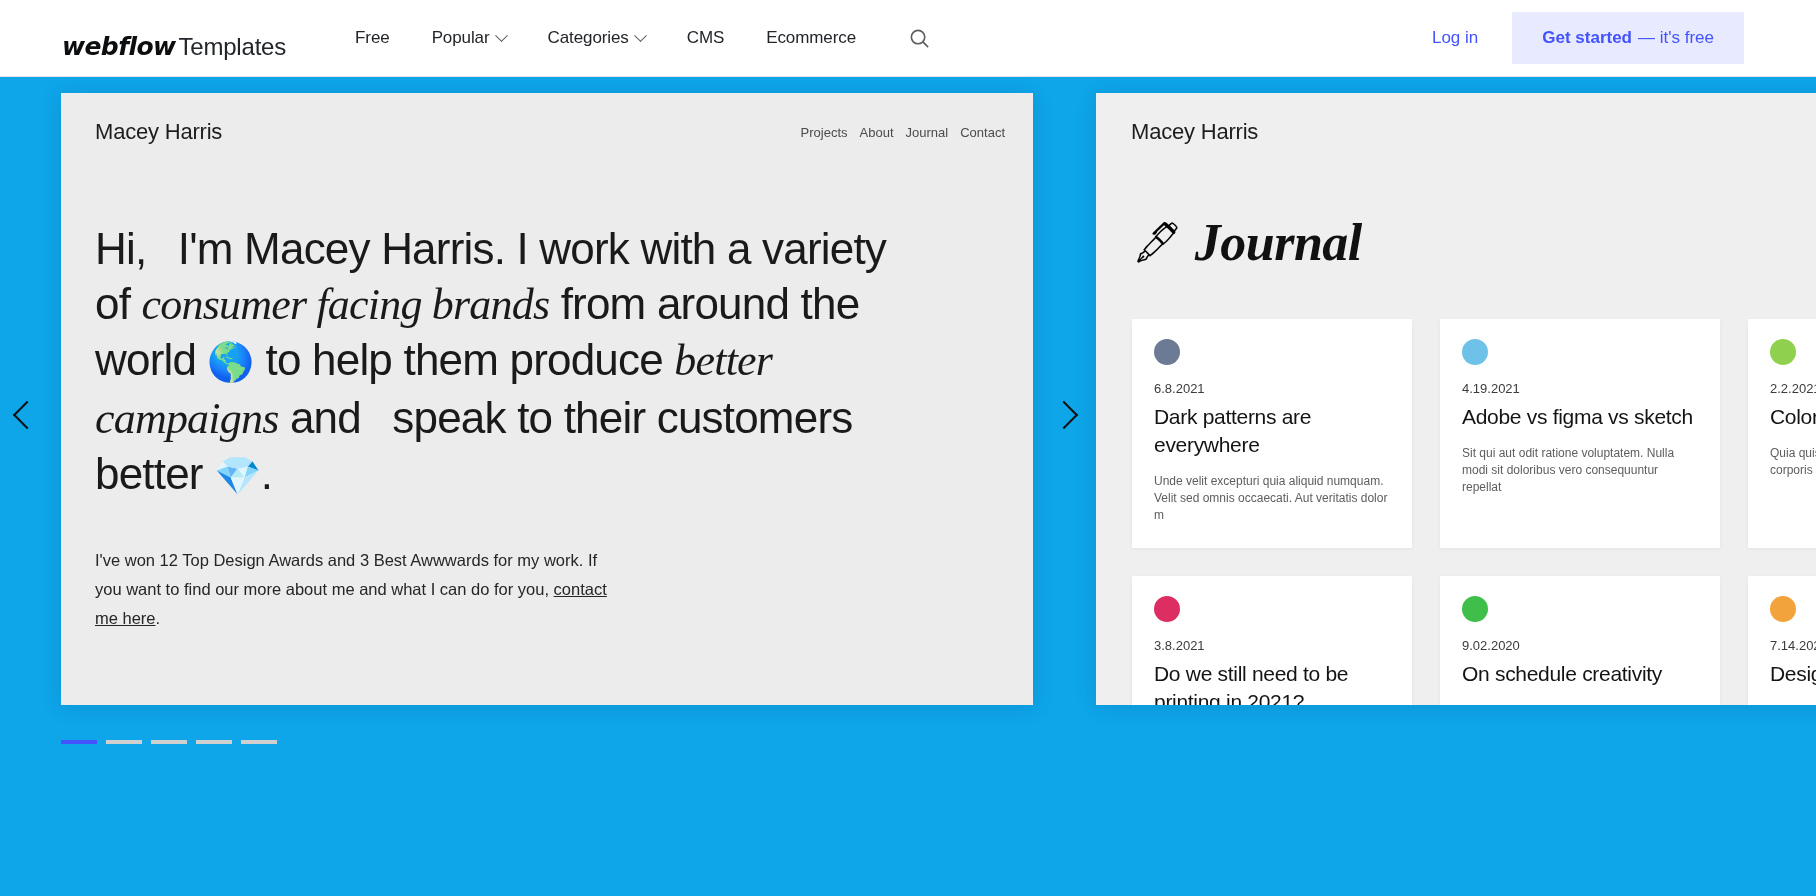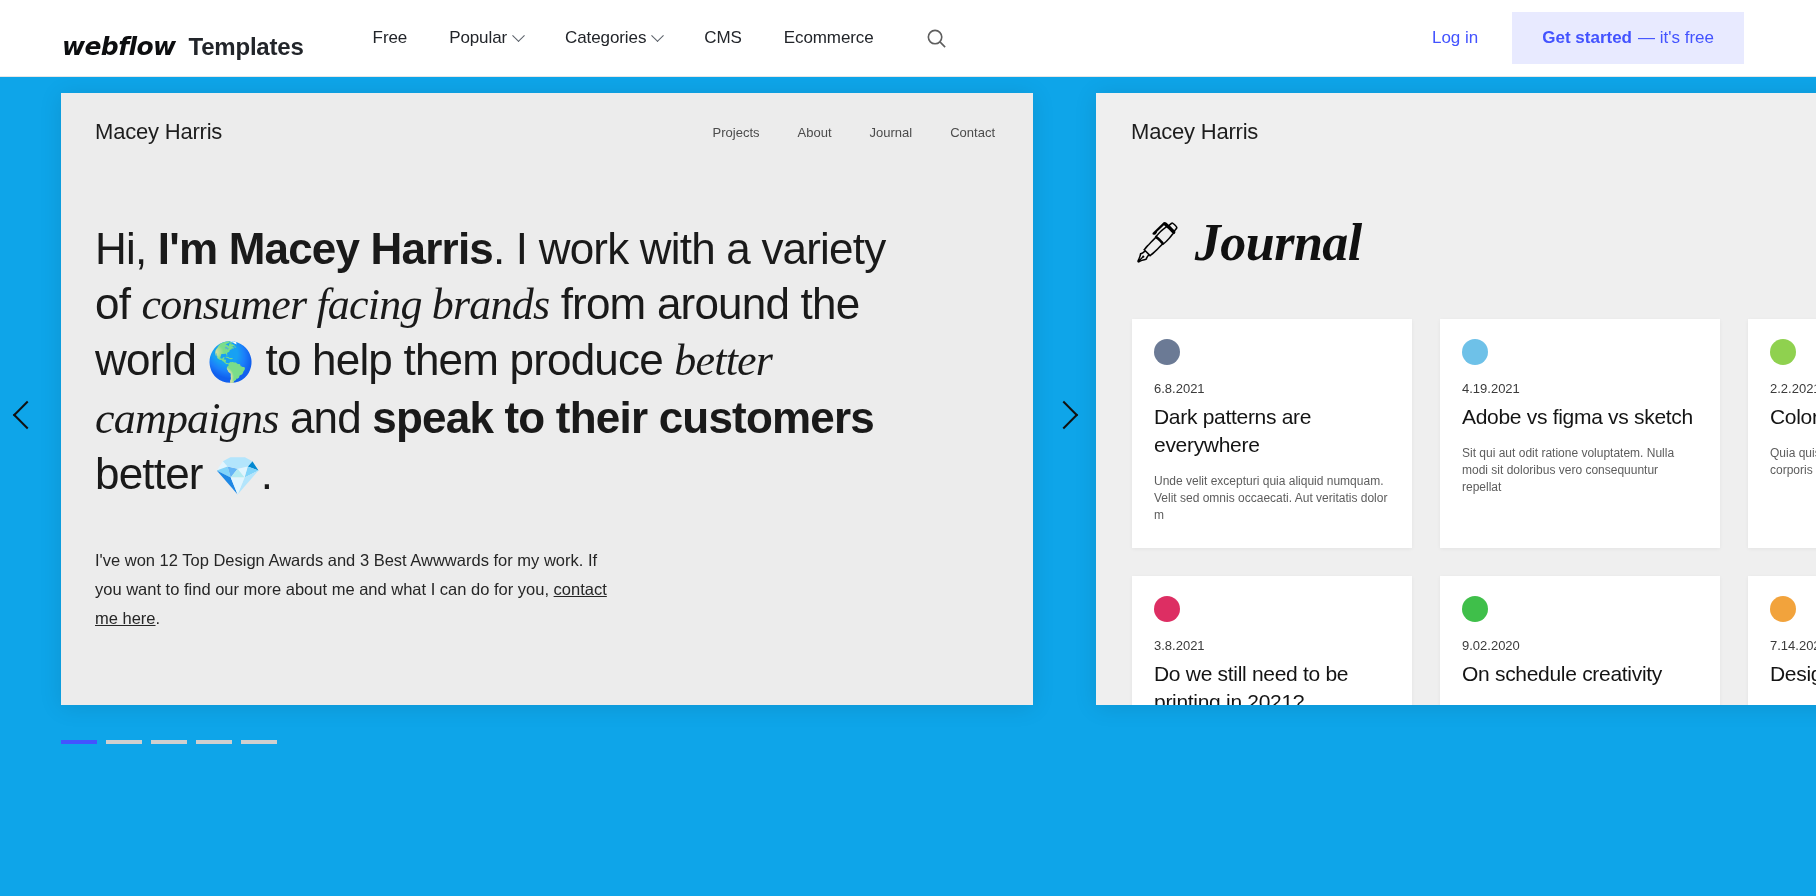--- a/index.html
+++ b/index.html
@@ -24,21 +24,21 @@
   }
   .brand-webflow {
     font-family: "DejaVu Sans", sans-serif;
     font-weight: 700; font-style: italic;
     font-size: 25px; color: #0d0e10;
     letter-spacing: -0.6px;
     margin-top: 16px;
   }
   .brand-templates {
     font-size: 24px; color: #22252a;
-    font-weight: 700; margin-left: 13px;
+    font-weight: 400; margin-left: 3px;
     letter-spacing: -0.2px;
   }
   .nav-links {
     display: flex; align-items: center;
     margin-left: 52px; gap: 8px;
   }
   .nav-link {
     font-size: 17px; color: #22252a;
     padding: 0 17px; cursor: pointer;
     display: flex; align-items: center;
@@ -92,35 +92,35 @@
   
   .tpl-topbar {
     position: absolute; top: 0; left: 0; right: 0; height: 78px;
     display: flex; align-items: center;
   }
   .tpl-logo {
     margin-left: 34px; font-size: 22px;
     color: #1d1d1d; letter-spacing: -0.2px;
   }
   .tpl-nav {
-    margin-left: auto; margin-right: 38px;
-    display: flex; gap: 38px;
+    margin-left: auto; margin-right: 28px;
+    display: flex; gap: 12px;
   }
   .tpl-nav-item {
     font-size: 13px; color: #4b4b4b; cursor: pointer;
   }
   .hero {
     position: absolute; top: 128px; left: 34px; right: 40px;
   }
   .hero-head {
     font-size: 44px; line-height: 55px;
     color: #1a1a1a; font-weight: 400;
     letter-spacing: -0.8px; max-width: 800px;
   }
-  .hero-head b { font-weight: 700; }
+  .hero-head b { font-weight: 400; margin-left: 20px; }
   .hero-head i {
     font-family: "Liberation Serif", serif;
     font-style: italic; font-weight: 400;
   }
   .emoji { font-family: "DejaVu Sans", sans-serif; font-size: 38px; }
   .hero-sub {
     margin-top: 42px;
     font-size: 16.5px; line-height: 29px;
     color: #262626; max-width: 520px;
   }

